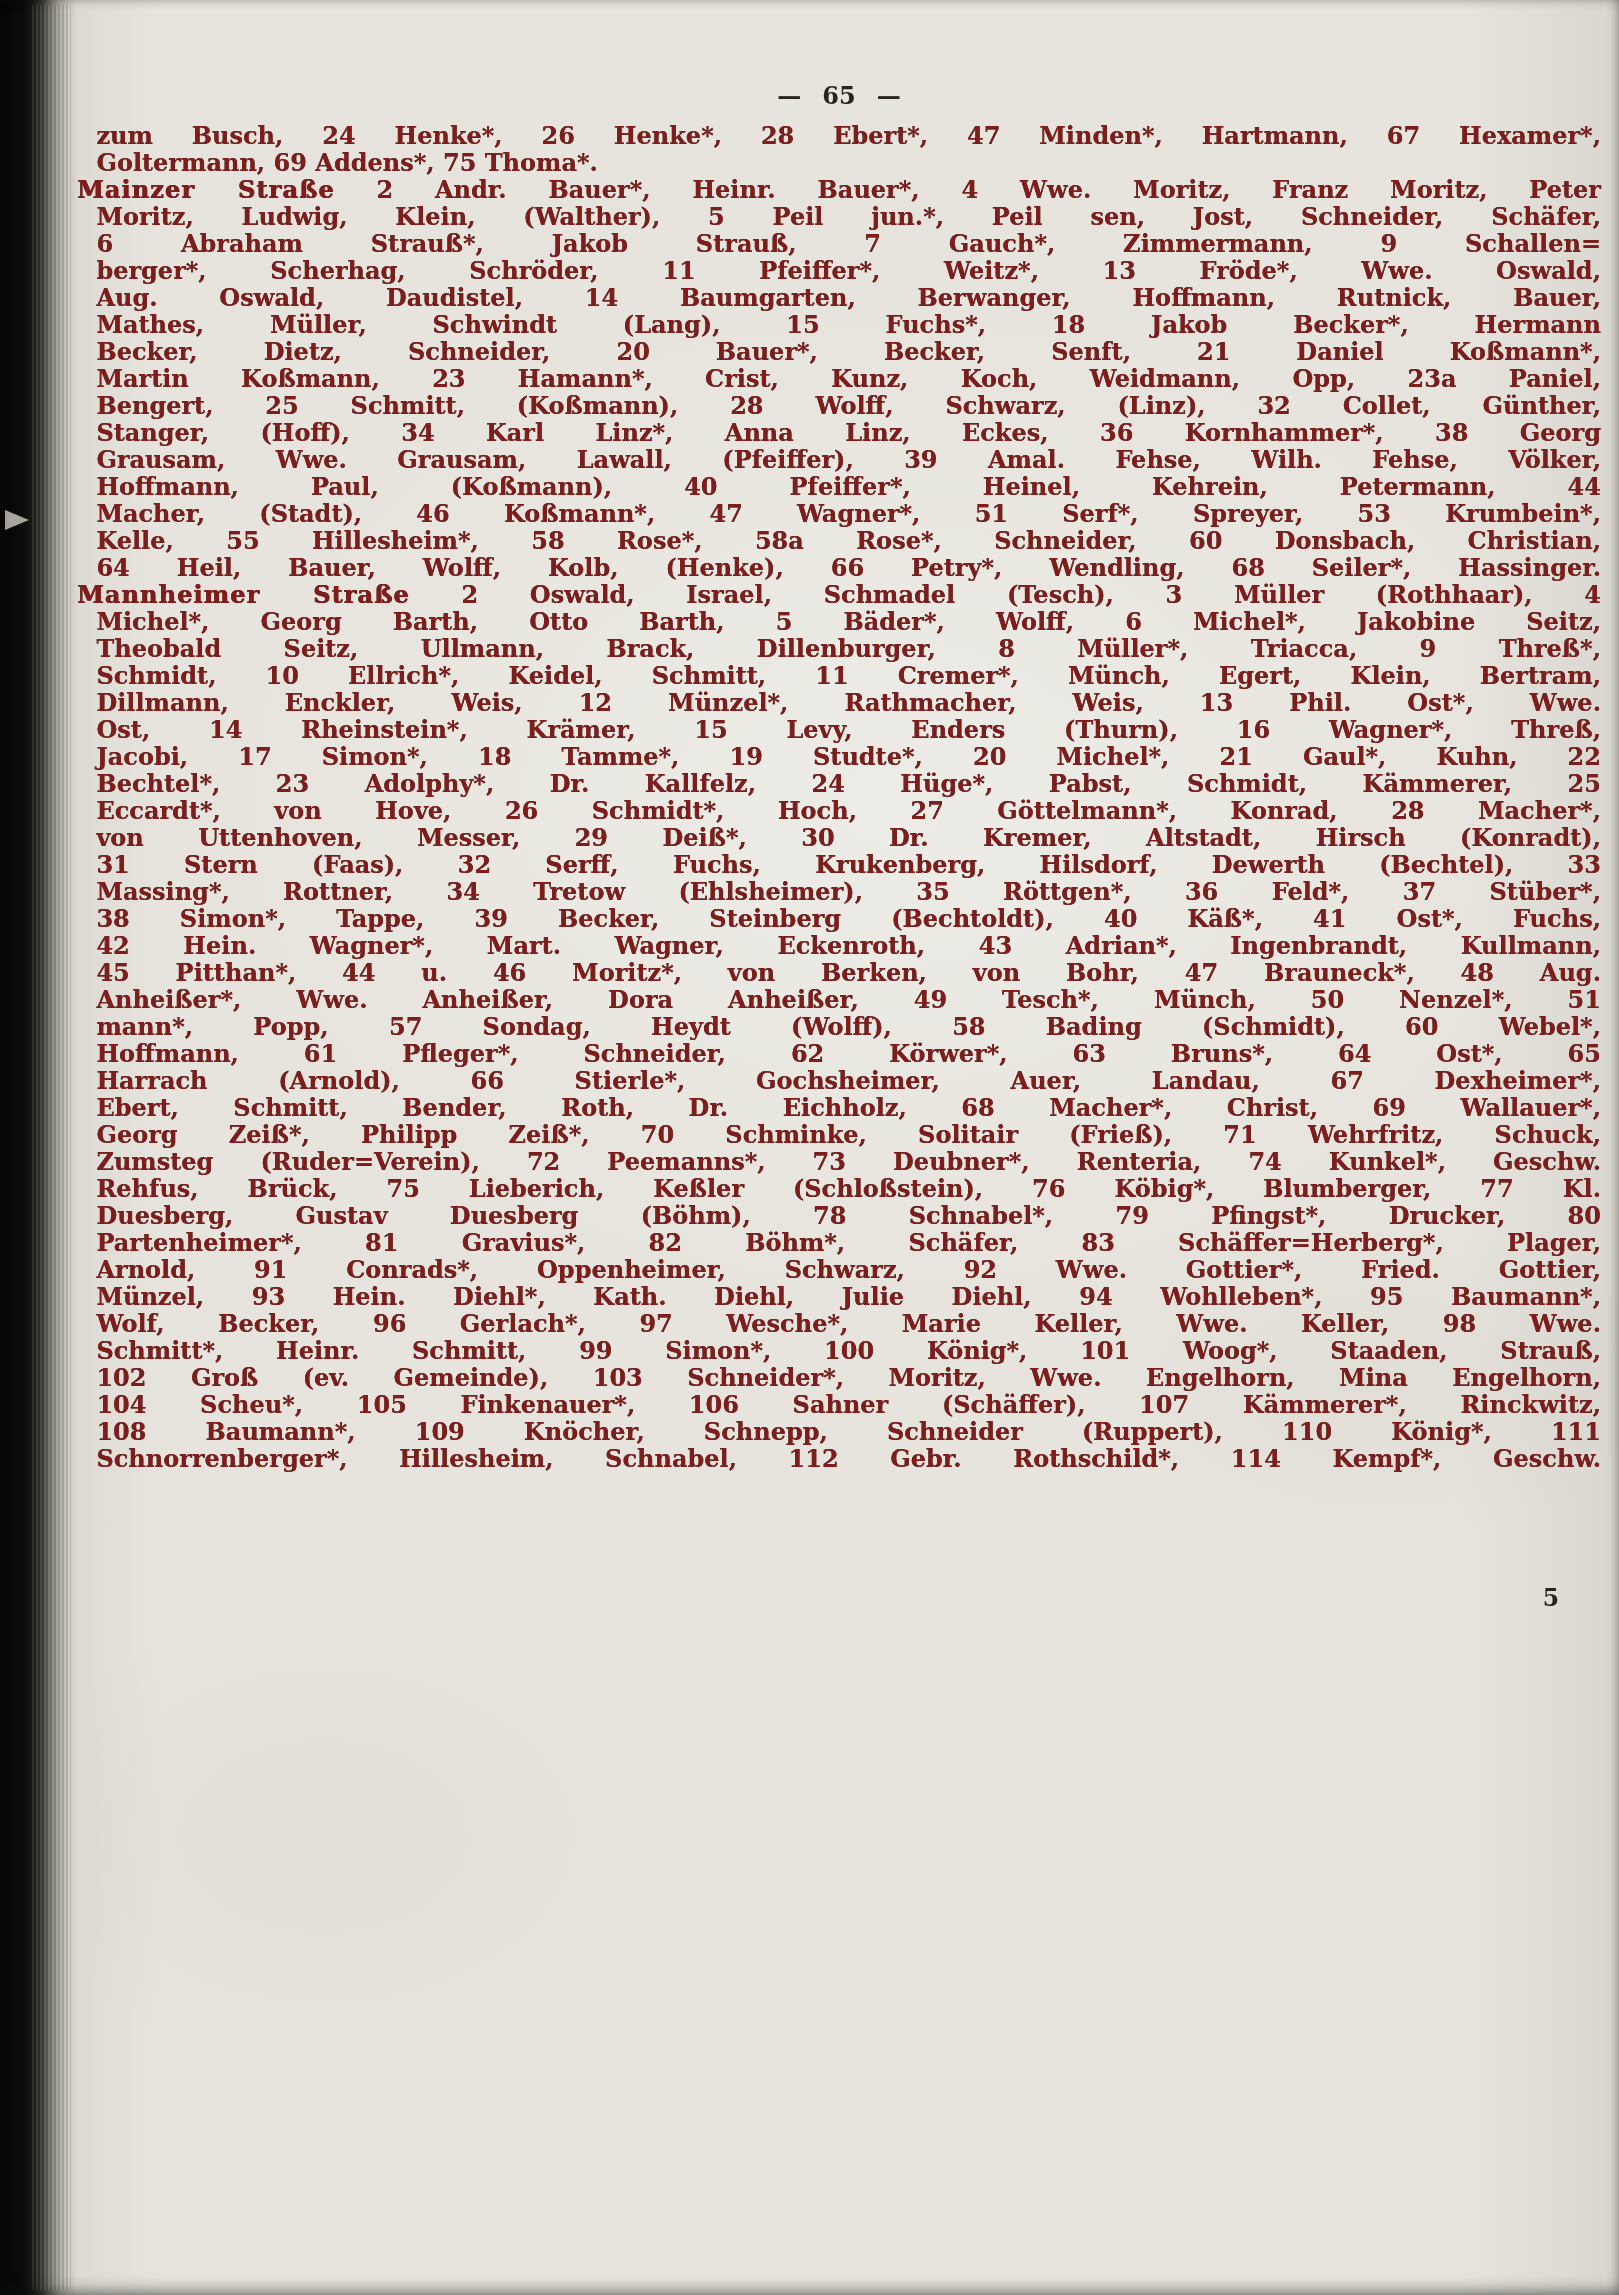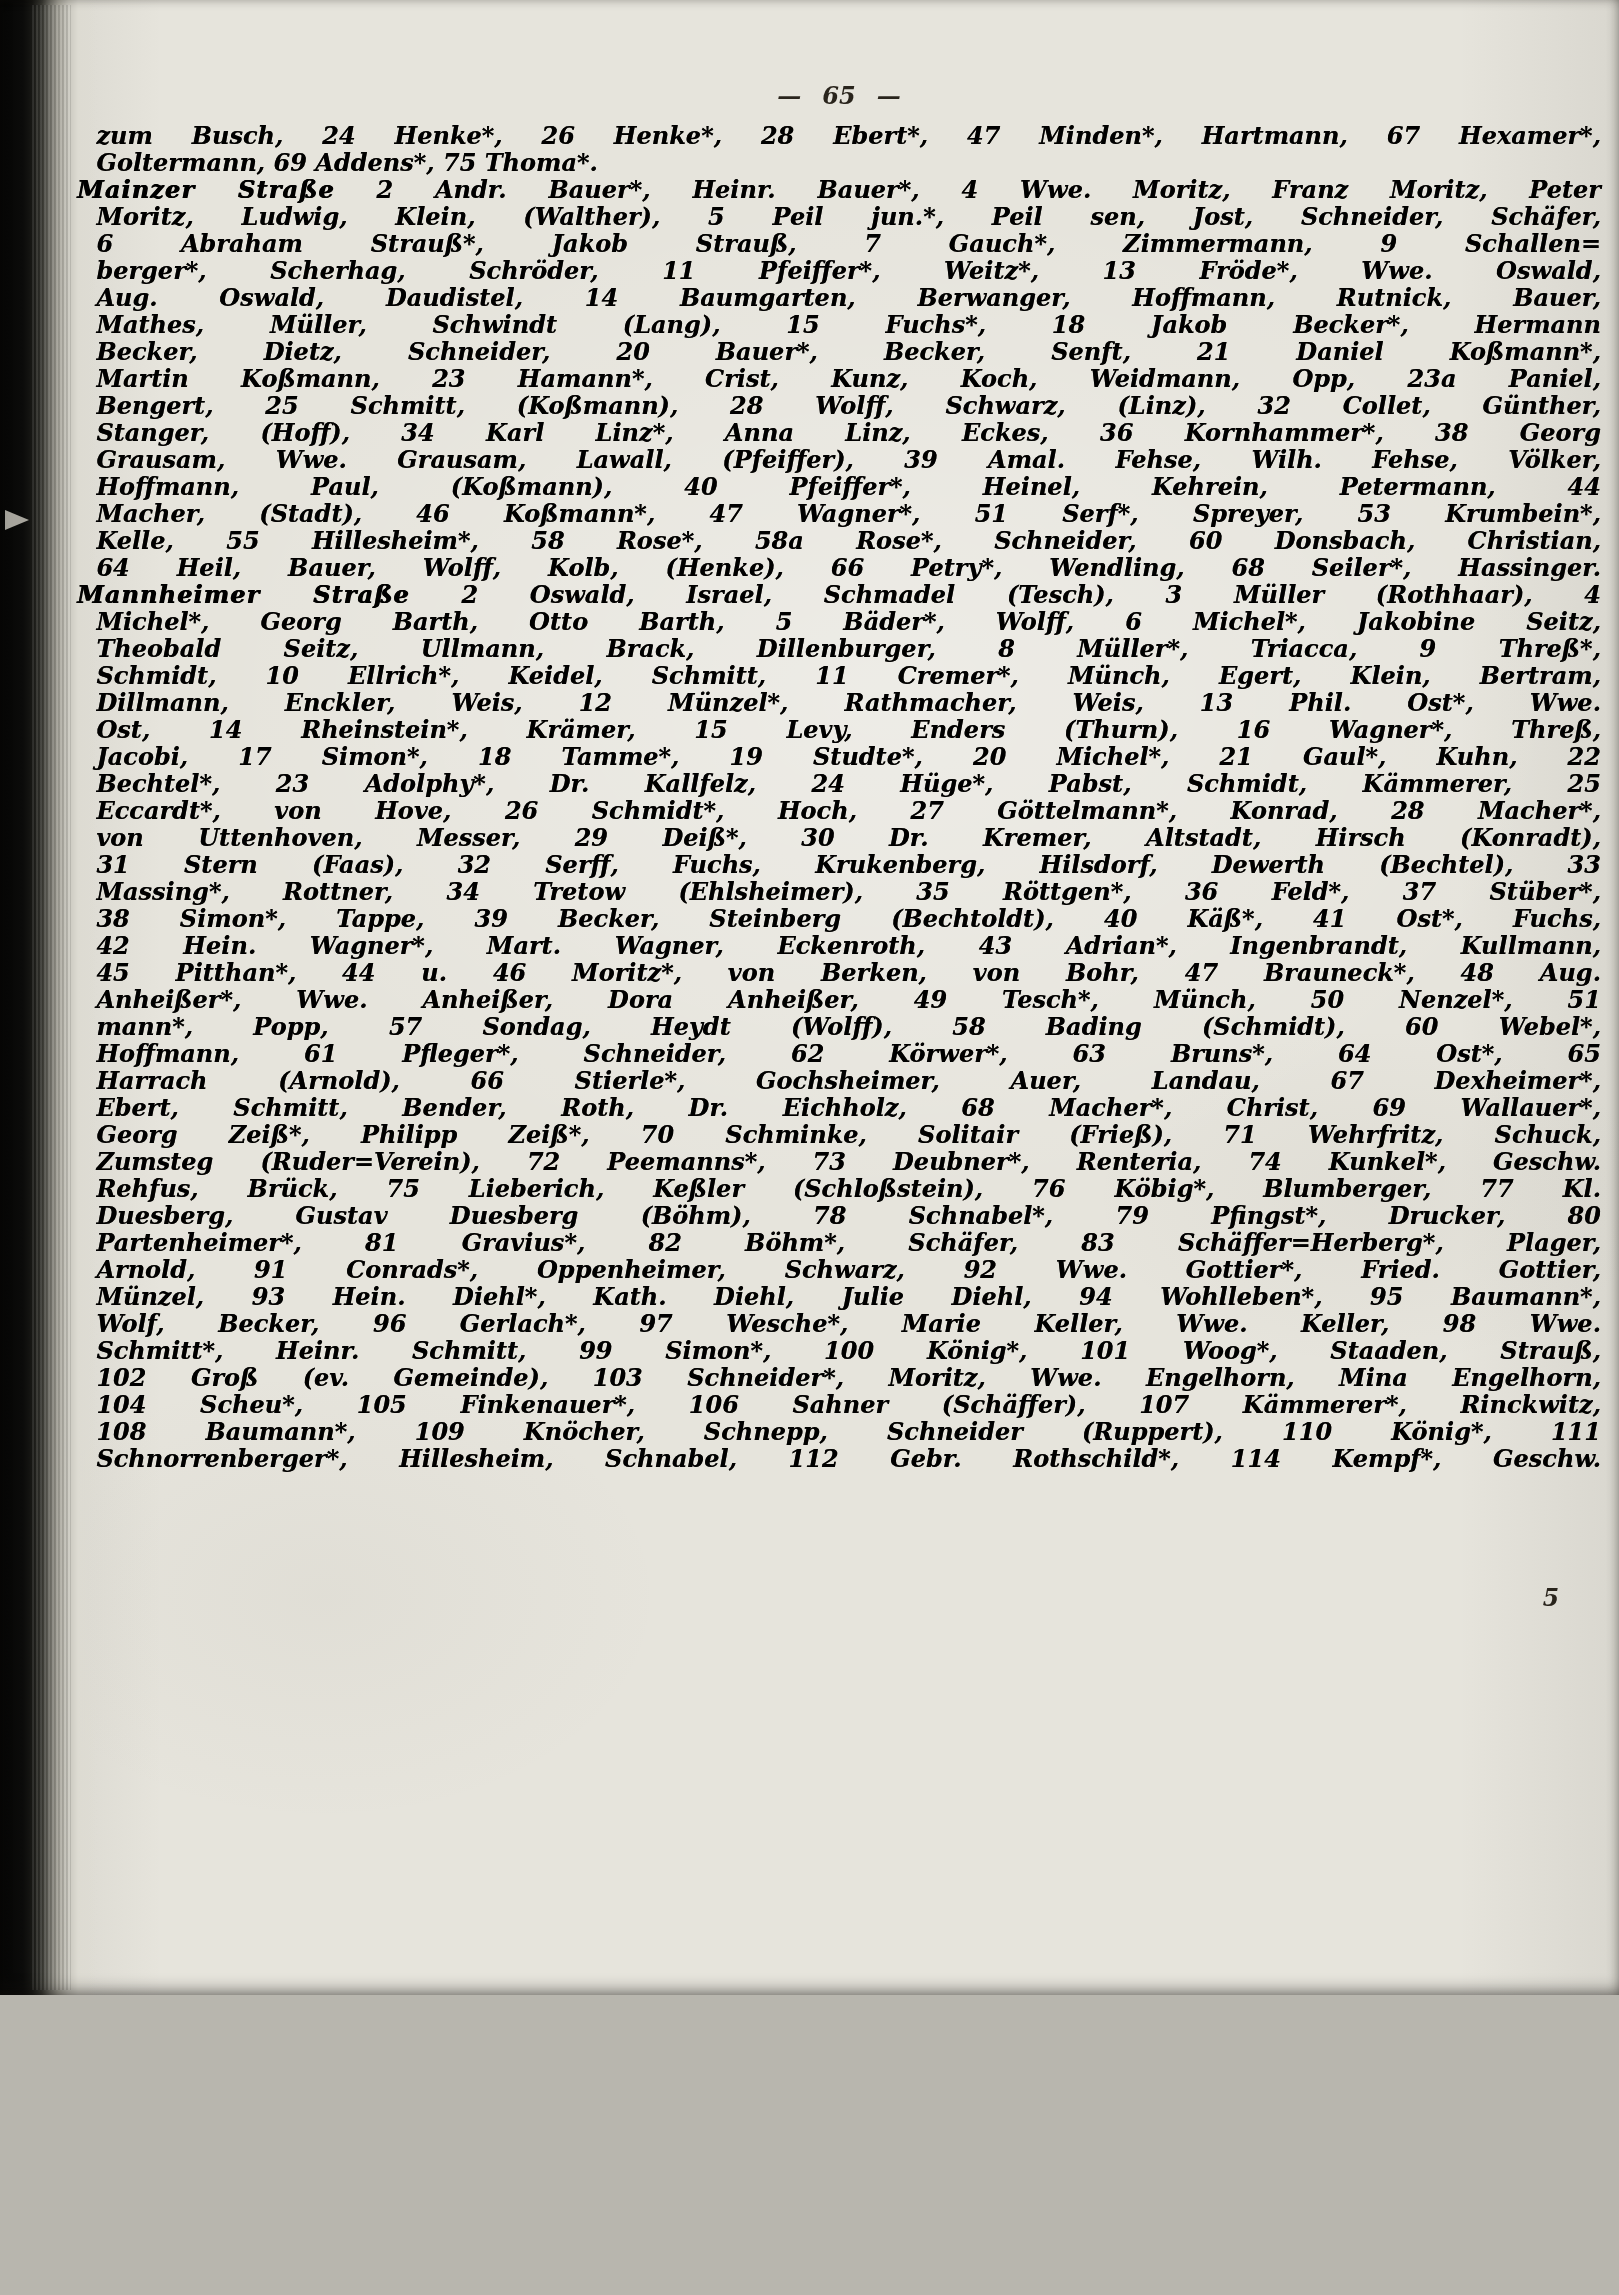--- a/index.html
+++ b/index.html
@@ -3,24 +3,23 @@
 <meta charset="utf-8">
 <style>
   html, body {
     margin: 0;
     padding: 0;
     background: #b8b6ae;
   }
   .scan {
     position: relative;
     width: 1620px;
-    height: 1995px;
+    height: 2295px;
     overflow: hidden;
     font-family: "DejaVu Serif", serif;
-    font-style: italic;
   }
   .paper {
     position: absolute;
     inset: 0;
     background-color: #e6e4dc;
   }
   .paper-tone {
     position: absolute;
     inset: 0;
     background:
@@ -112,21 +111,21 @@
   <div class="paper" style="background-color: rgb(230, 228, 220);"></div>
   <div class="paper-tone"></div>
   <div class="binding"></div>
   <div class="page-edges"></div>
   <div class="edge-notch"></div>
 
   <div class="header" style="color: rgb(41, 36, 28);">
     <span class="dash">—</span><span class="pagenum">65</span><span class="dash">—</span>
   </div>
 
-  <div class="text-block" id="textBlock" style="color: #000000;">
+  <div class="text-block" id="textBlock" style="color: #7f1d1d;">
       <div class="para">
         <div class="line ind"><span>zum Busch, 24 Henke*, 26 Henke*, 28 Ebert*, 47 Minden*, Hartmann, 67 Hexamer*,</span></div>
         <div class="line ind short"><span>Goltermann, 69 Addens*, 75 Thoma*.</span></div>
       </div>
       <div class="para">
         <div class="line"><span class="street">Mainzer Straße</span> <span>2 Andr. Bauer*, Heinr. Bauer*, 4 Wwe. Moritz, Franz Moritz, Peter</span></div>
         <div class="line ind"><span>Moritz, Ludwig, Klein, (Walther), 5 Peil jun.*, Peil sen, Jost, Schneider, Schäfer,</span></div>
         <div class="line ind"><span>6 Abraham Strauß*, Jakob Strauß, 7 Gauch*, Zimmermann, 9 Schallen=</span></div>
         <div class="line ind"><span>berger*, Scherhag, Schröder, 11 Pfeiffer*, Weitz*, 13 Fröde*, Wwe. Oswald,</span></div>
         <div class="line ind"><span>Aug. Oswald, Daudistel, 14 Baumgarten, Berwanger, Hoffmann, Rutnick, Bauer,</span></div>

